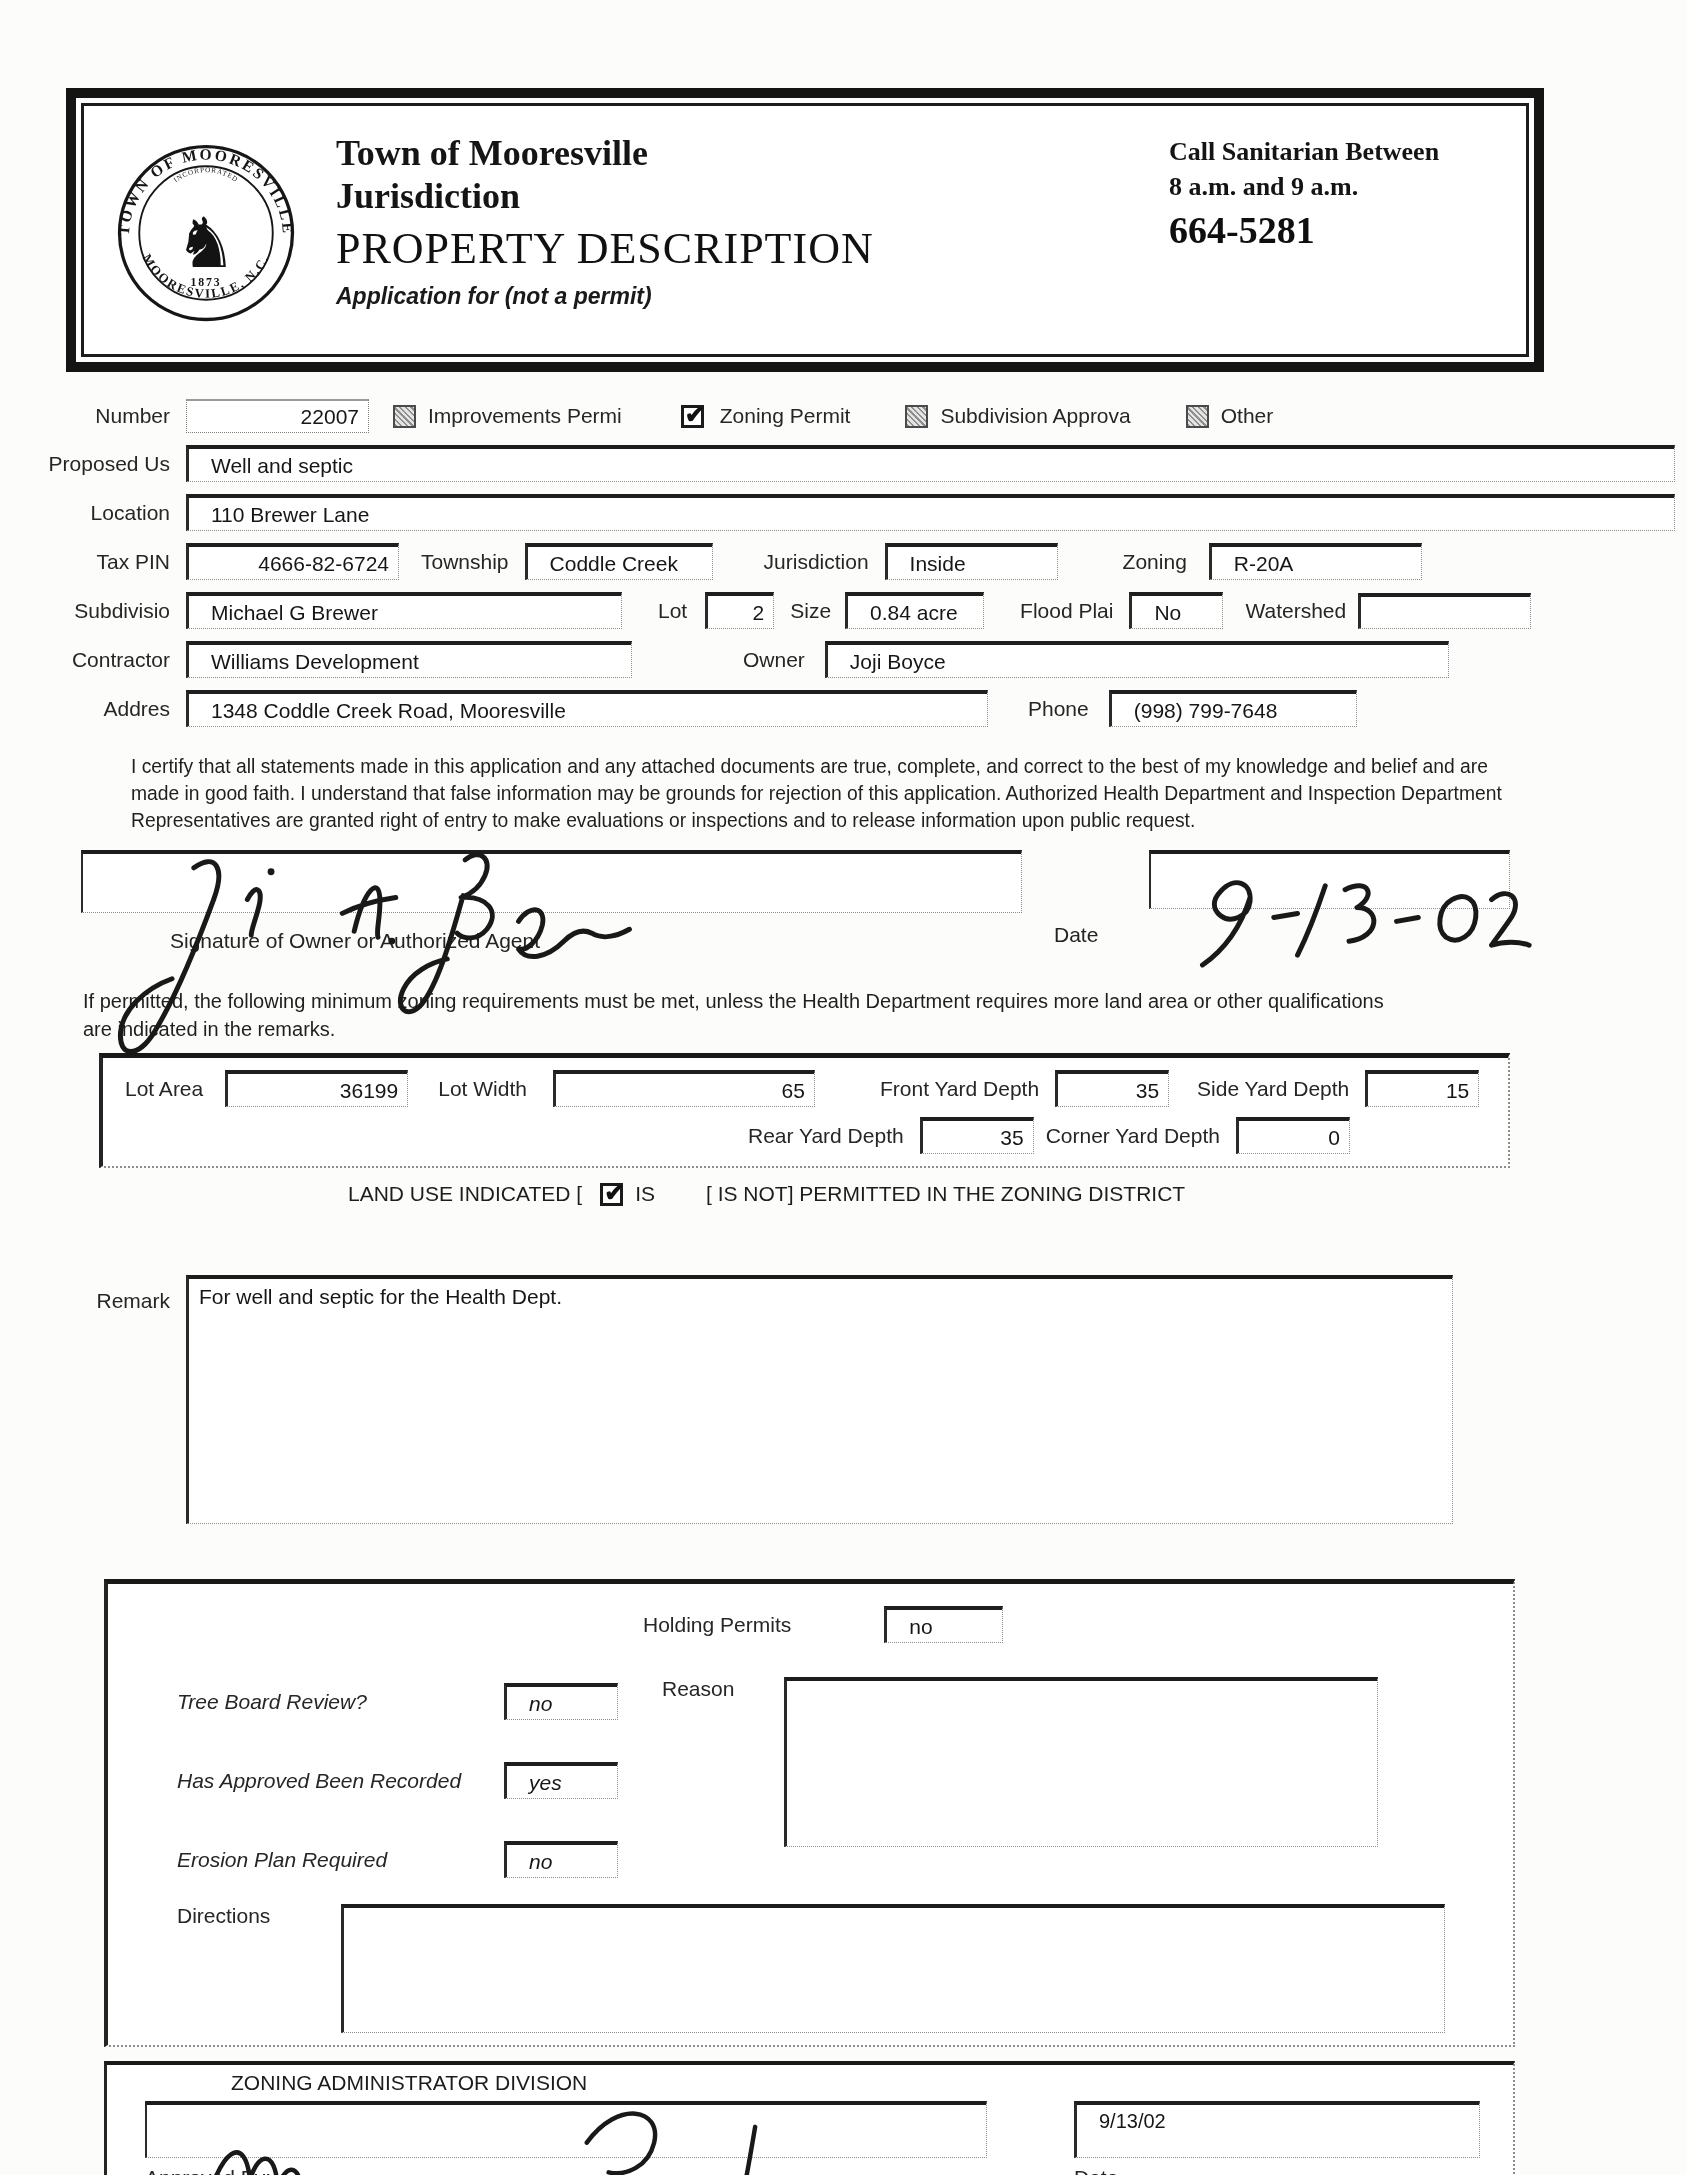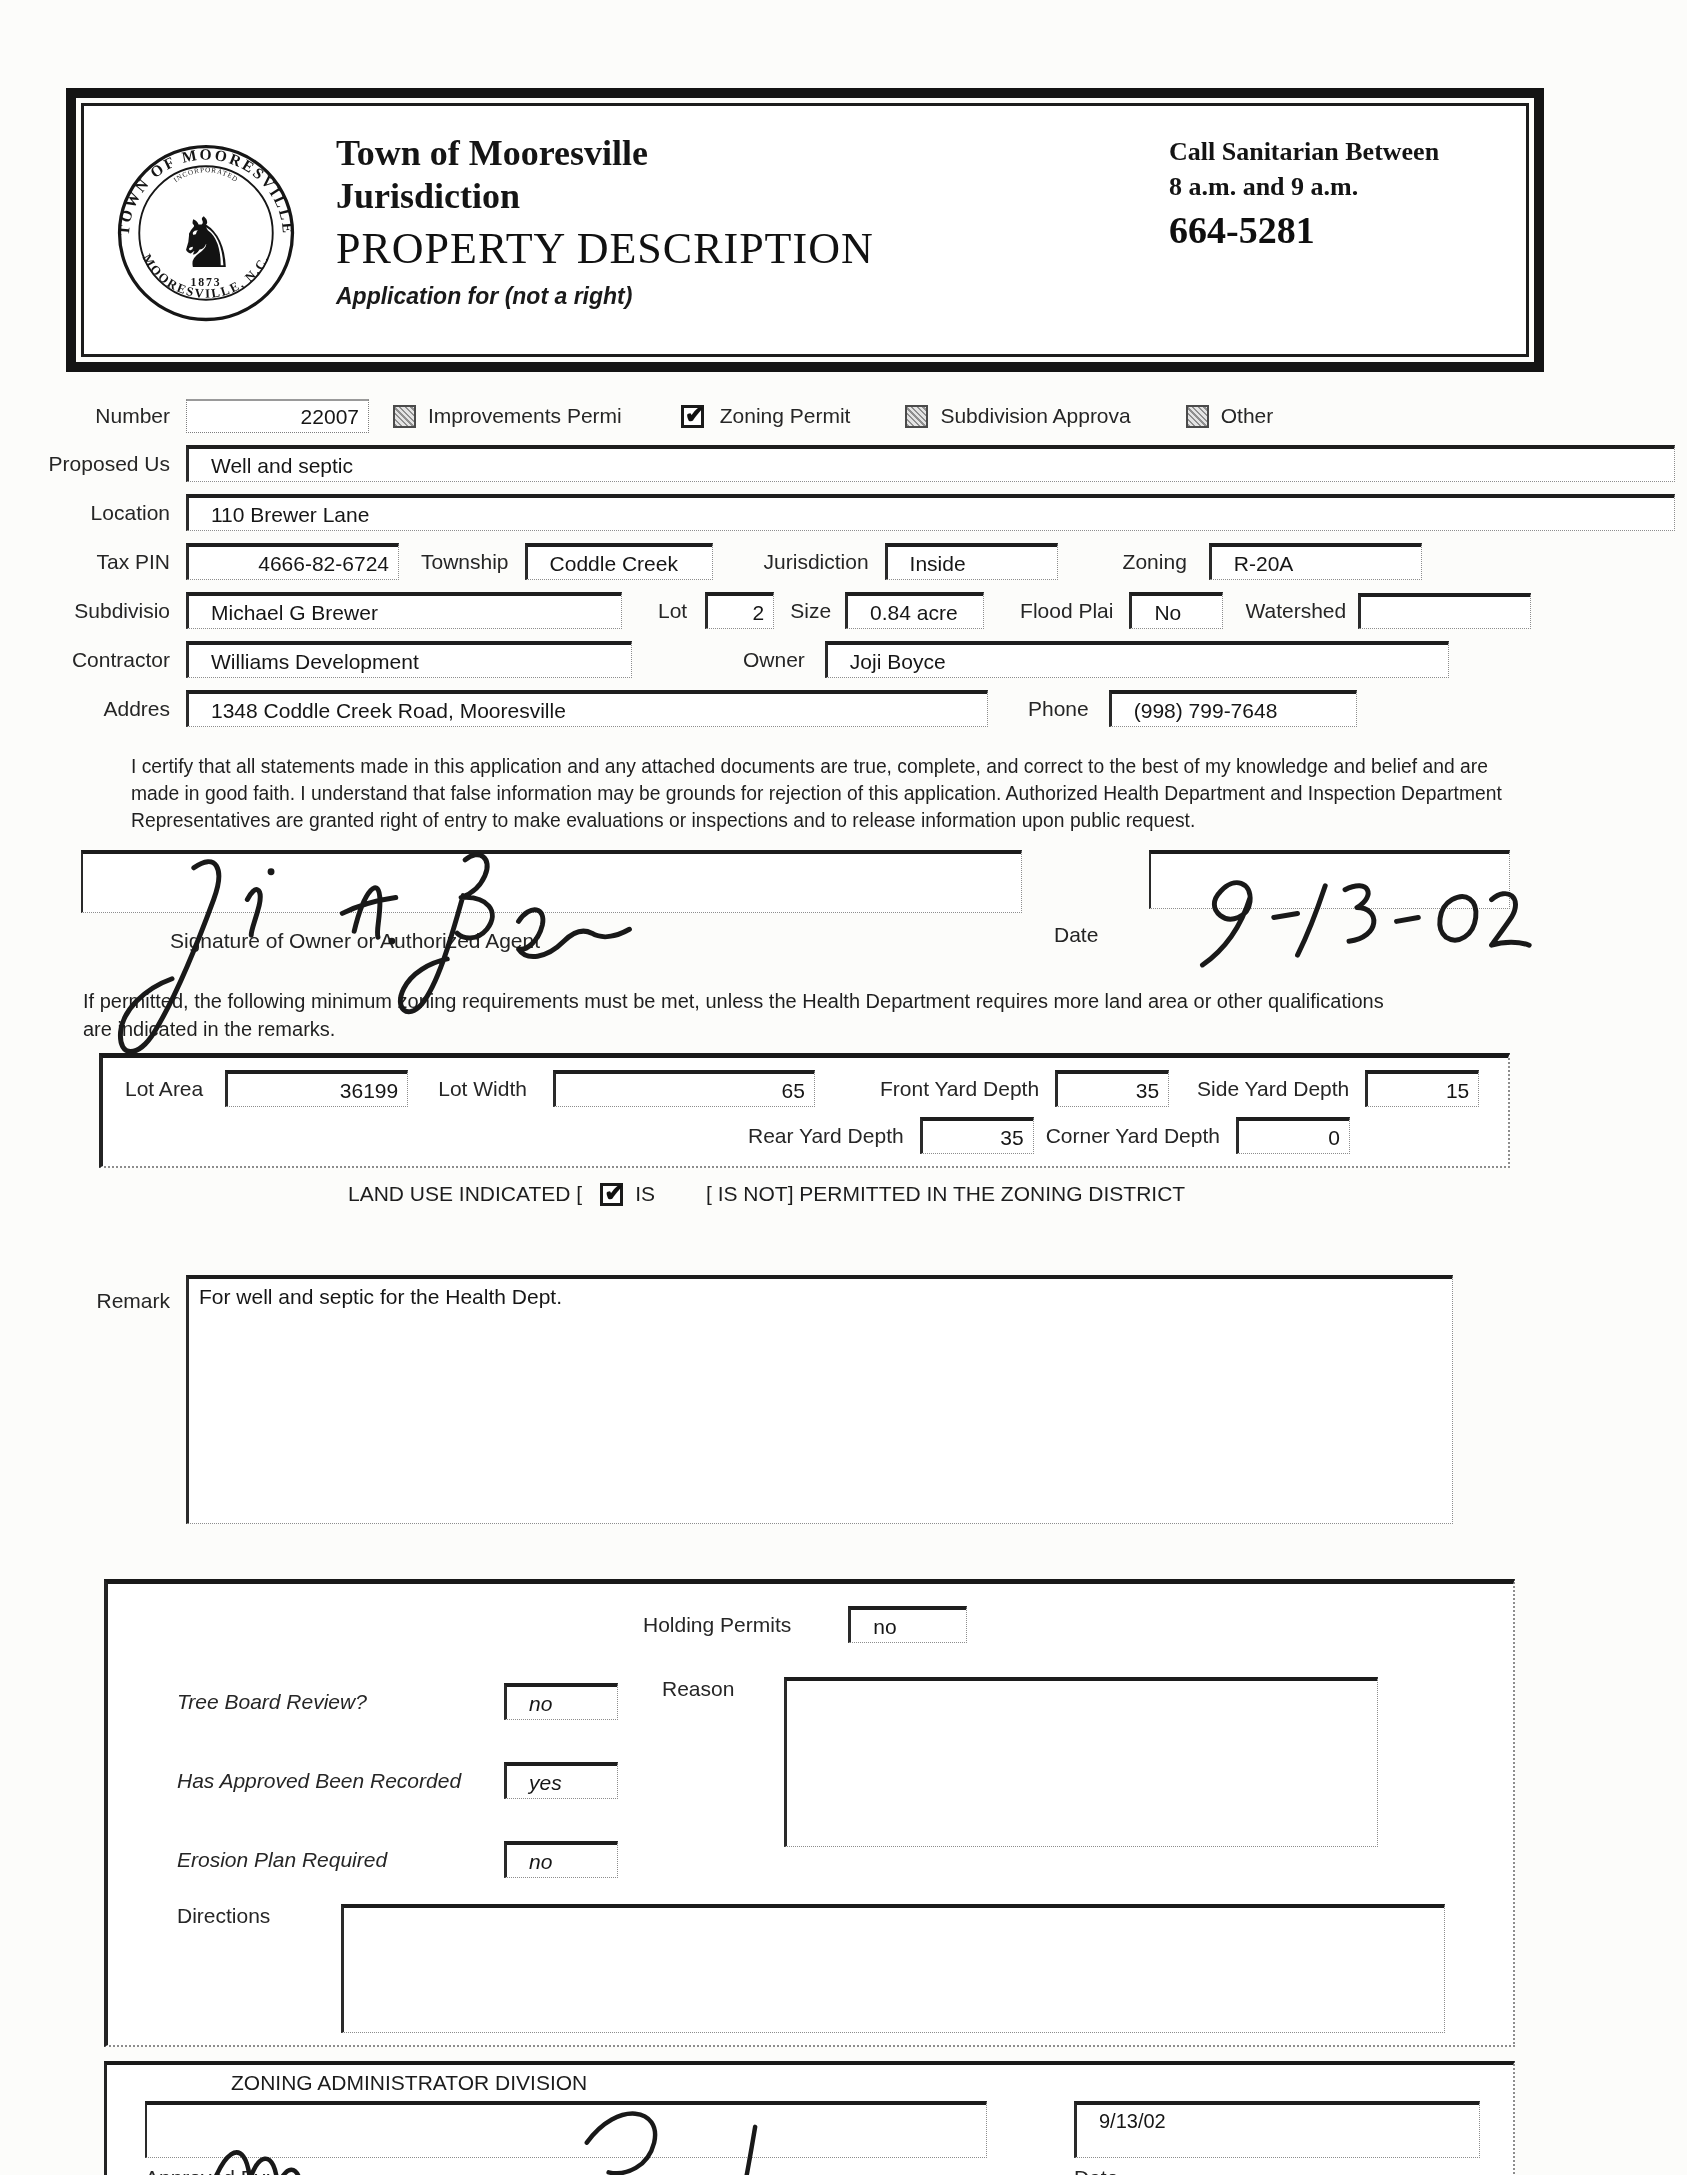--- a/index.html
+++ b/index.html
@@ -87,21 +87,21 @@
   .bigbox { box-sizing:border-box; background:#fff;
     border-top:4px solid #1c1c1c; border-left:3px solid #2a2a2a;
     border-bottom:1px dotted #8d8d8d; border-right:1px dotted #8d8d8d;
     font-size:21px; color:#161616; padding:6px 10px; }
   .remarkbox { width:1267px; height:249px; }
   
   .reviewbox { margin:55px 0 0 104px; width:1411px; box-sizing:border-box; background:#fff;
     border-top:5px solid #191919; border-left:4px solid #242424;
     border-bottom:2px dotted #8d8d8d; border-right:2px dotted #8d8d8d;
     padding:22px 0 12px 0; }
-  .holdingrow { display:flex; align-items:center; margin-left:535px; }
+  .holdingrow { display:flex; align-items:center; margin-left:535px;gap:36px; }
   .revcols { display:flex; align-items:flex-start; margin-top:40px; }
   .revleft { margin-left:69px; width:485px; flex:none;font-style:italic; }
   .revitem { display:flex; align-items:center; }
   .revitem + .revitem { margin-top:42px; }
   .revlbl { width:327px; flex:none; font-size:21px; color:#262626; }
   .reasonwrap { display:flex; align-items:flex-start; margin-top:-6px; }
   .reasonbox { width:594px; height:170px; margin-left:50px; }
   .dirrow { display:flex; align-items:flex-start; margin:26px 0 0 69px; }
   .dirbox { width:1104px; height:129px; margin-left:71px; }
   
@@ -143,21 +143,21 @@
       <text font-family="Liberation Serif, serif" font-size="7.5" fill="#151515" letter-spacing="1">
         <textPath href="#arcInc" startOffset="50%" text-anchor="middle">INCORPORATED</textPath>
       </text>
       <text x="100" y="136" text-anchor="middle" font-size="74" fill="#131313">♞</text>
       <text x="100" y="156" text-anchor="middle" font-family="Liberation Serif, serif" font-size="12.5" font-weight="bold" fill="#151515" letter-spacing="2">1873</text>
     </svg>
     <div class="titles">
       <div class="t1">Town of Mooresville</div>
       <div class="t1">Jurisdiction</div>
       <div class="t3">PROPERTY DESCRIPTION</div>
-      <div class="sub">Application for (not a right)</div>
+      <div class="sub">Application for (not a permit)</div>
     </div>
     <div class="callinfo">
       <div class="call1">Call Sanitarian Between</div>
       <div class="call1">8 a.m. and 9 a.m.</div>
       <div class="callphone">664-5281</div>
     </div>
   </div>
 
   <div class="formarea">
 

